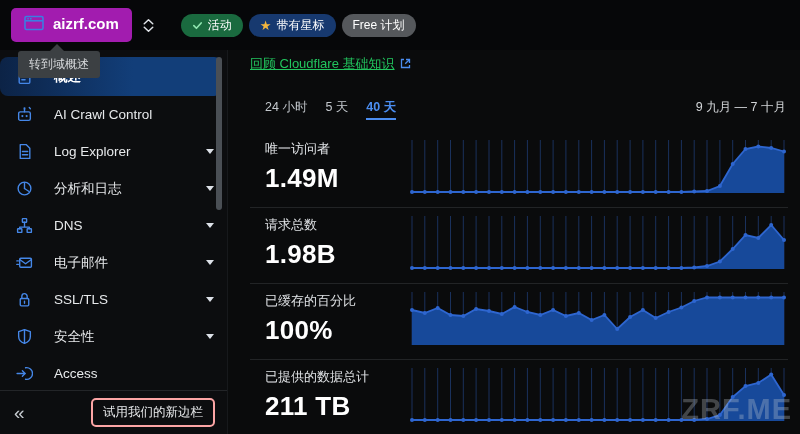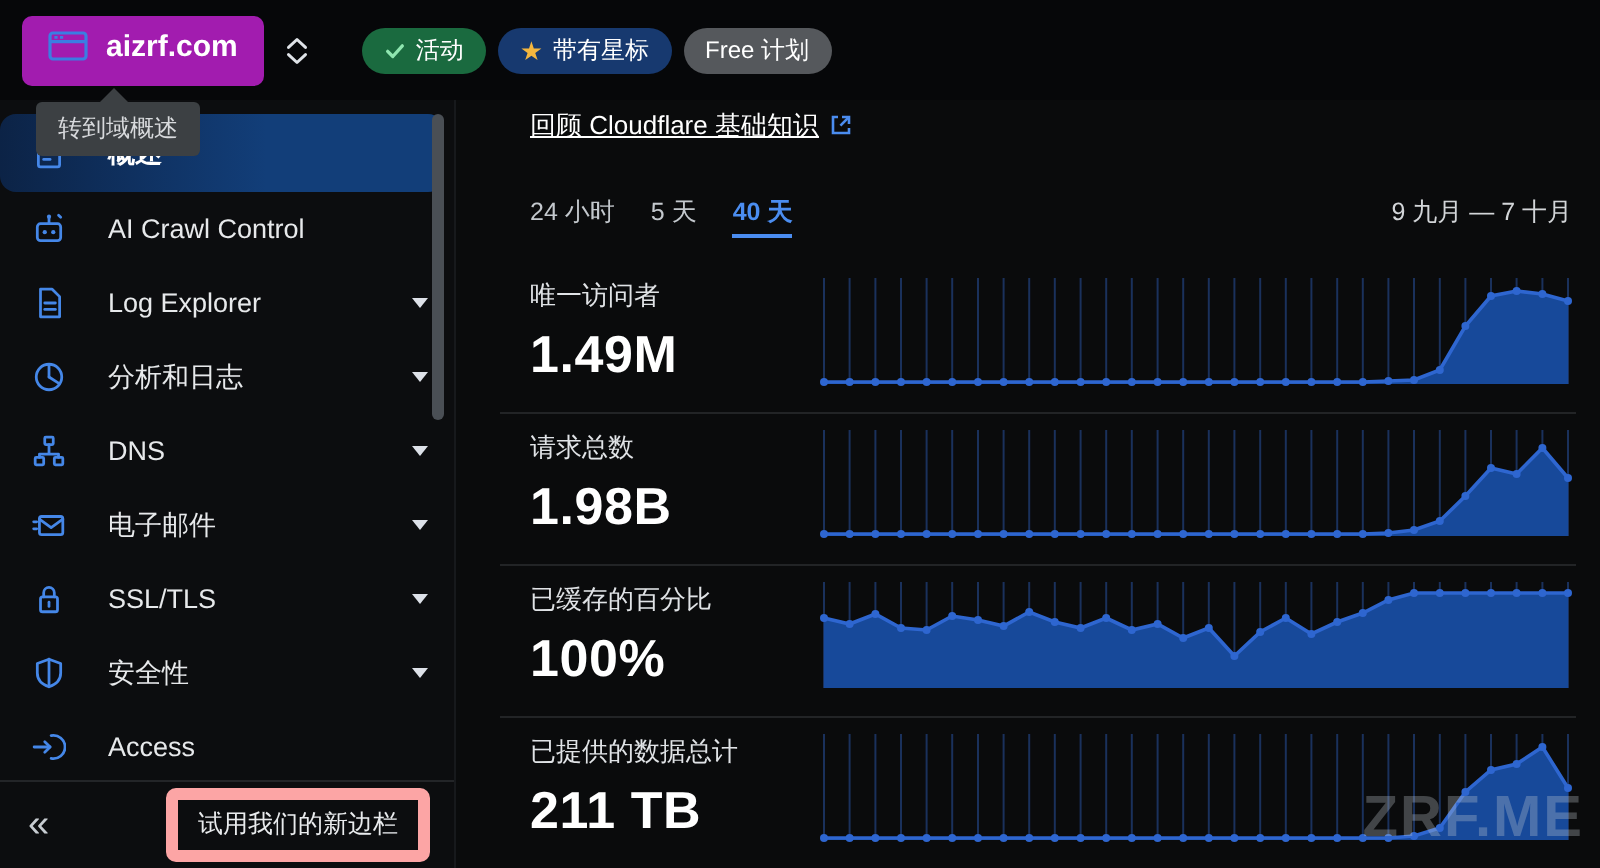--- a/index.html
+++ b/index.html
@@ -65,42 +65,42 @@
     background: #4a4f55; border-radius: 3px;
   }
   .sidebar-footer {
     position: absolute; bottom: 0; left: 0; right: 0; height: 44px;
     border-top: 1px solid #232528; background: #0c0d0f;
     display: flex; align-items: center; justify-content: space-between;
     padding: 0 12px 0 14px;
   }
   .collapse-icon { font-size: 19px; color: #c7ccd1; cursor: pointer; line-height: 1; }
   .new-sidebar-btn {
-    background: transparent; border: 6px solid #fca5a5; border-radius: 5px;
+    background: transparent; border: 2px solid #fca5a5; border-radius: 5px;
     color: #e9ebed; font-size: 12.5px; padding: 4px 10px; cursor: pointer;
     font-family: inherit;
   }
 
   
   .tooltip {
     position: absolute; left: 18px; top: 51px; z-index: 10;
     background: #3c4043; color: #d8dadd; font-size: 12px;
     padding: 5px 11px; border-radius: 3px; white-space: nowrap;
   }
   .tooltip::before {
     content: ""; position: absolute; top: -7px; left: 32px;
     border-left: 7px solid transparent; border-right: 7px solid transparent;
     border-bottom: 7px solid #3c4043;
   }
 
   
   .main { flex: 1; position: relative; padding: 4px 12px 0 22px; background: #0a0b0c; }
   .review-link {
-    margin-left: 15px; display: inline-flex; align-items: center; gap: 6px;
-    color: #ffffff; font-size: 13px; cursor: pointer; justify-content: space-between;
+    display: inline-flex; align-items: center; gap: 6px;
+    color: #22c55e; font-size: 13px; cursor: pointer; justify-content: space-between;
   }
   .review-link .link-text { text-decoration: underline; }
   .tabs-row { display: flex; align-items: baseline; gap: 18px; margin: 26px 0 0 15px; }
   .tab { font-size: 12.5px; color: #c3c8cd; cursor: pointer; }
   .tab.selected { color: #4b8df0; font-weight: 700; border-bottom: 2px solid #4b8df0; padding-bottom: 2px; }
   .date-range { margin-left: auto; font-size: 12.5px; color: #d2d5d8; padding-right: 2px; }
 
   #metrics { margin-top: 12px; }
   .metric-row {
     display: flex; align-items: flex-start;

